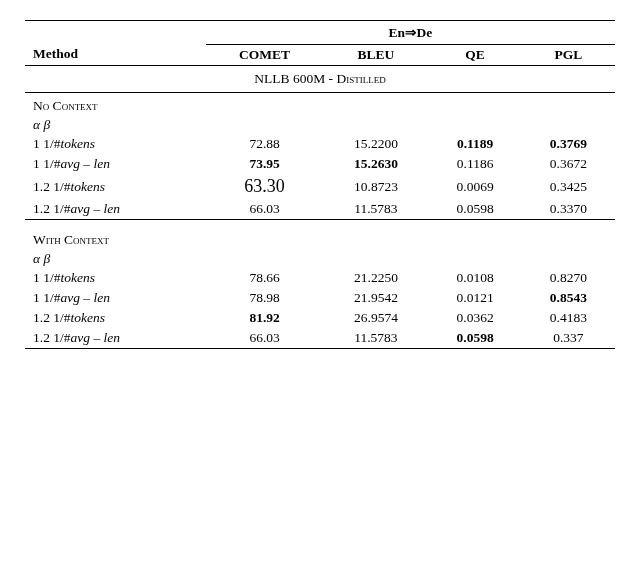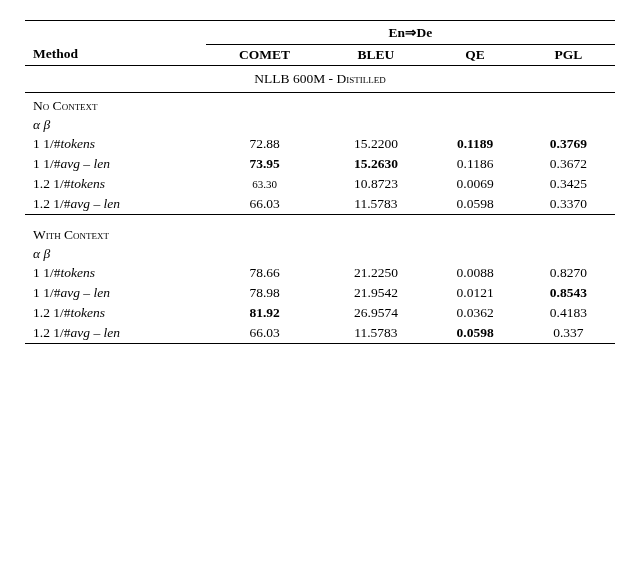--- a/index.html
+++ b/index.html
@@ -86,21 +86,21 @@
     </tr>
         <tr>
       <td class="method-col" style="font-size:13.5px;padding:2px 8px;">1 1/#<i>avg</i> – <i>len</i></td>
       <td style="font-size:13.5px;padding:2px 8px;font-weight:bold;">73.95</td>
       <td style="font-size:13.5px;padding:2px 8px;font-weight:bold;">15.2630</td>
       <td style="font-size:13.5px;padding:2px 8px;">0.1186</td>
       <td style="font-size:13.5px;padding:2px 8px;">0.3672</td>
     </tr>
         <tr>
       <td class="method-col" style="font-size:13.5px;padding:2px 8px;">1.2 1/#<i>tokens</i></td>
-      <td style="font-size:11px;padding:2px 8px;">63.30</td>
+      <td style="font-size:18px;padding:2px 8px;">63.30</td>
       <td style="font-size:13.5px;padding:2px 8px;">10.8723</td>
       <td style="font-size:13.5px;padding:2px 8px;">0.0069</td>
       <td style="font-size:13.5px;padding:2px 8px;text-align:center;">0.3425</td>
     </tr>
         <tr>
       <td class="method-col" style="font-size:13.5px;padding:2px 8px;">1.2 1/#<i>avg</i> – <i>len</i></td>
       <td style="font-size:13.5px;padding:2px 8px;">66.03</td>
       <td style="font-size:13.5px;padding:2px 8px;">11.5783</td>
       <td style="font-size:13.5px;padding:2px 8px;">0.0598</td>
       <td style="font-size:13.5px;padding:2px 8px;margin-top:41px;">0.3370</td>
@@ -108,21 +108,21 @@
         <tr>
           <td colspan="5" style="text-align:left;font-variant:small-caps;padding:12px 8px 2px 8px;border-top:0.5px solid #000;font-size:13.5px;">With Context</td>
         </tr>
         <tr>
           <td colspan="5" style="text-align:left;padding:1px 8px;font-style:italic;font-size:13.5px;">α β</td>
         </tr>
         <tr>
       <td class="method-col" style="font-size:13.5px;padding:2px 8px;">1 1/#<i>tokens</i></td>
       <td style="font-size:13.5px;padding:2px 8px;">78.66</td>
       <td style="font-size:13.5px;padding:2px 8px;">21.2250</td>
-      <td style="font-size:13.5px;padding:2px 8px;">0.0088</td>
+      <td style="font-size:13.5px;padding:2px 8px;">0.0108</td>
       <td style="font-size:13.5px;padding:2px 8px;">0.8270</td>
     </tr>
         <tr>
       <td class="method-col" style="font-size:13.5px;padding:2px 8px;">1 1/#<i>avg</i> – <i>len</i></td>
       <td style="font-size:13.5px;padding:2px 8px;margin-top:8px;">78.98</td>
       <td style="font-size:13.5px;padding:2px 8px;">21.9542</td>
       <td style="font-size:13.5px;padding:2px 8px;">0.0121</td>
       <td style="font-size:13.5px;padding:2px 8px;font-weight:bold;">0.8543</td>
     </tr>
         <tr>

